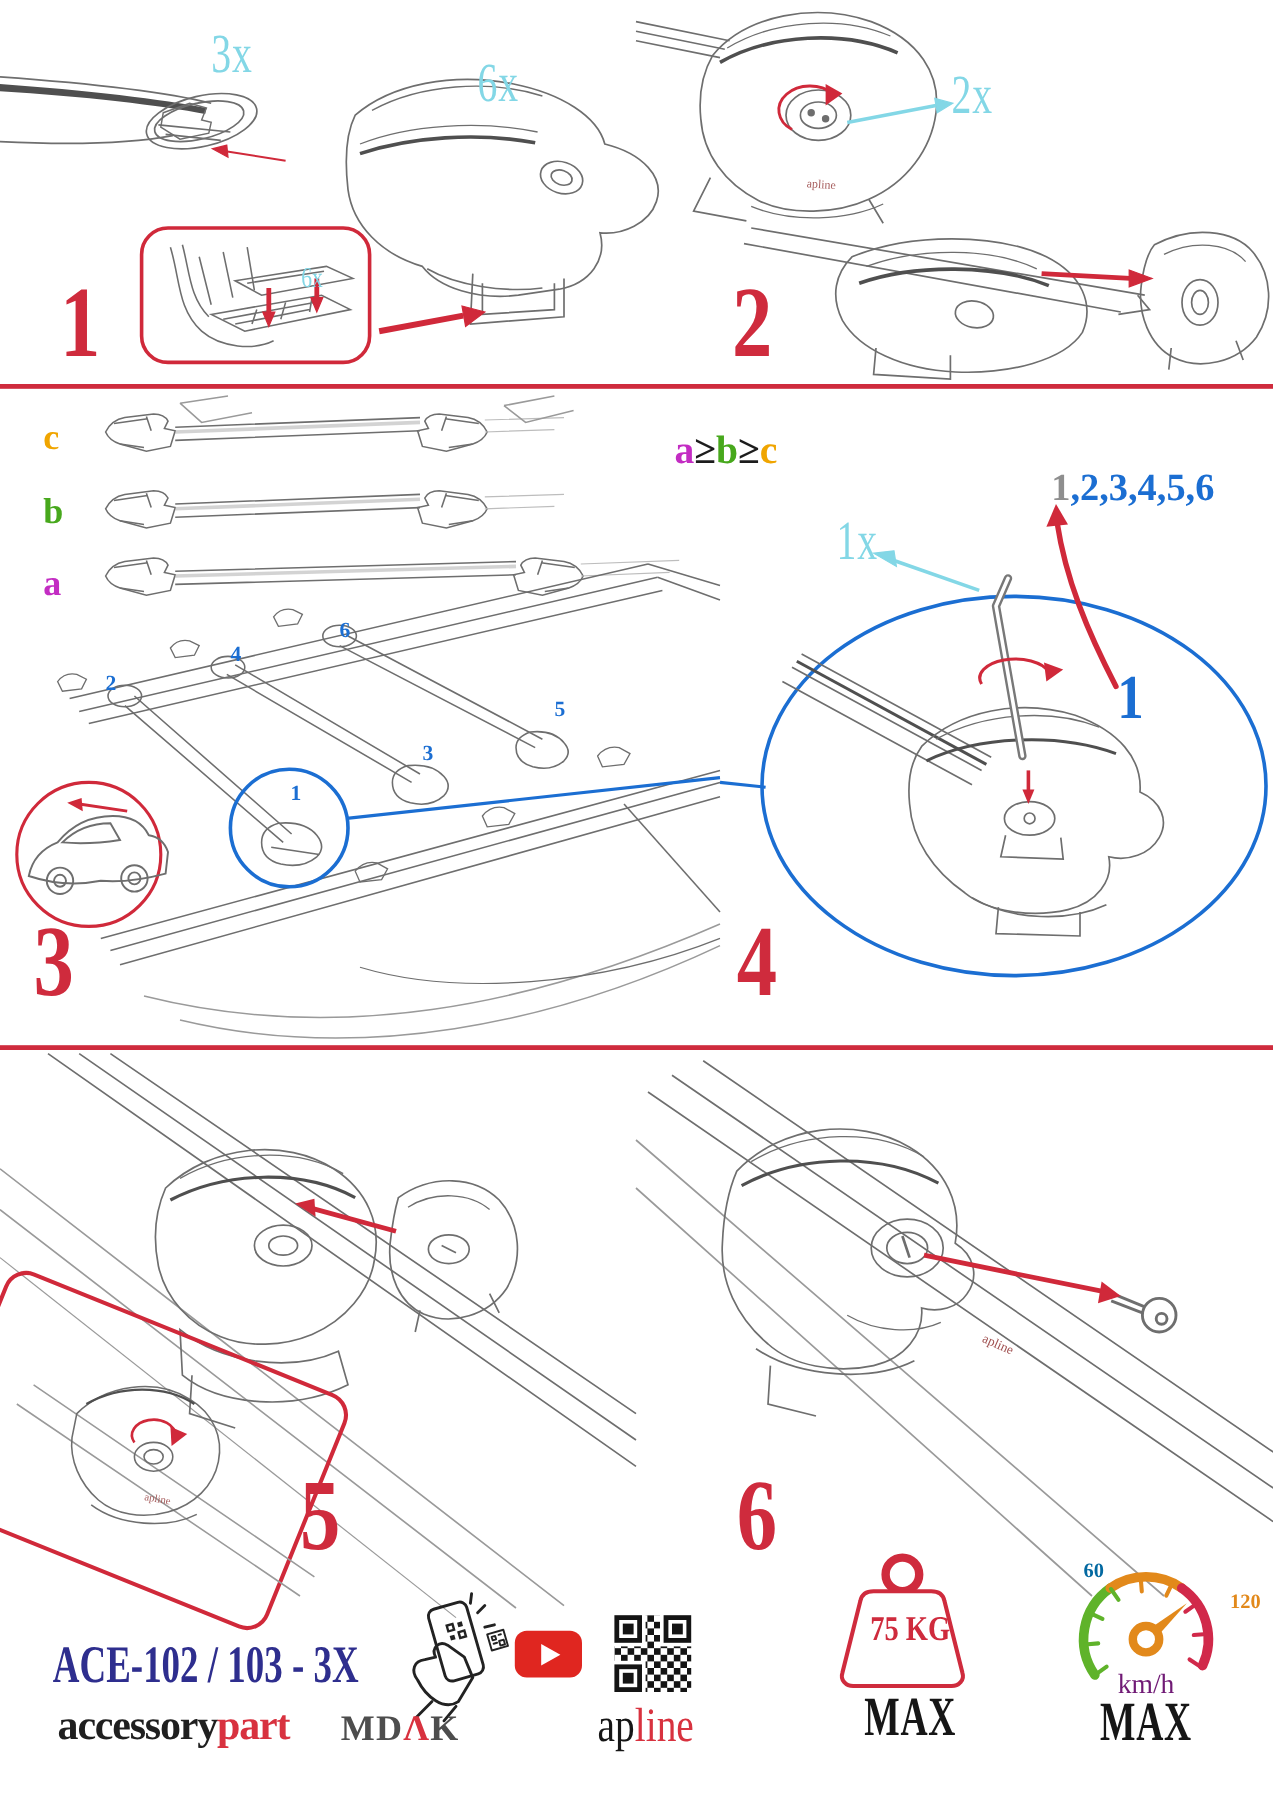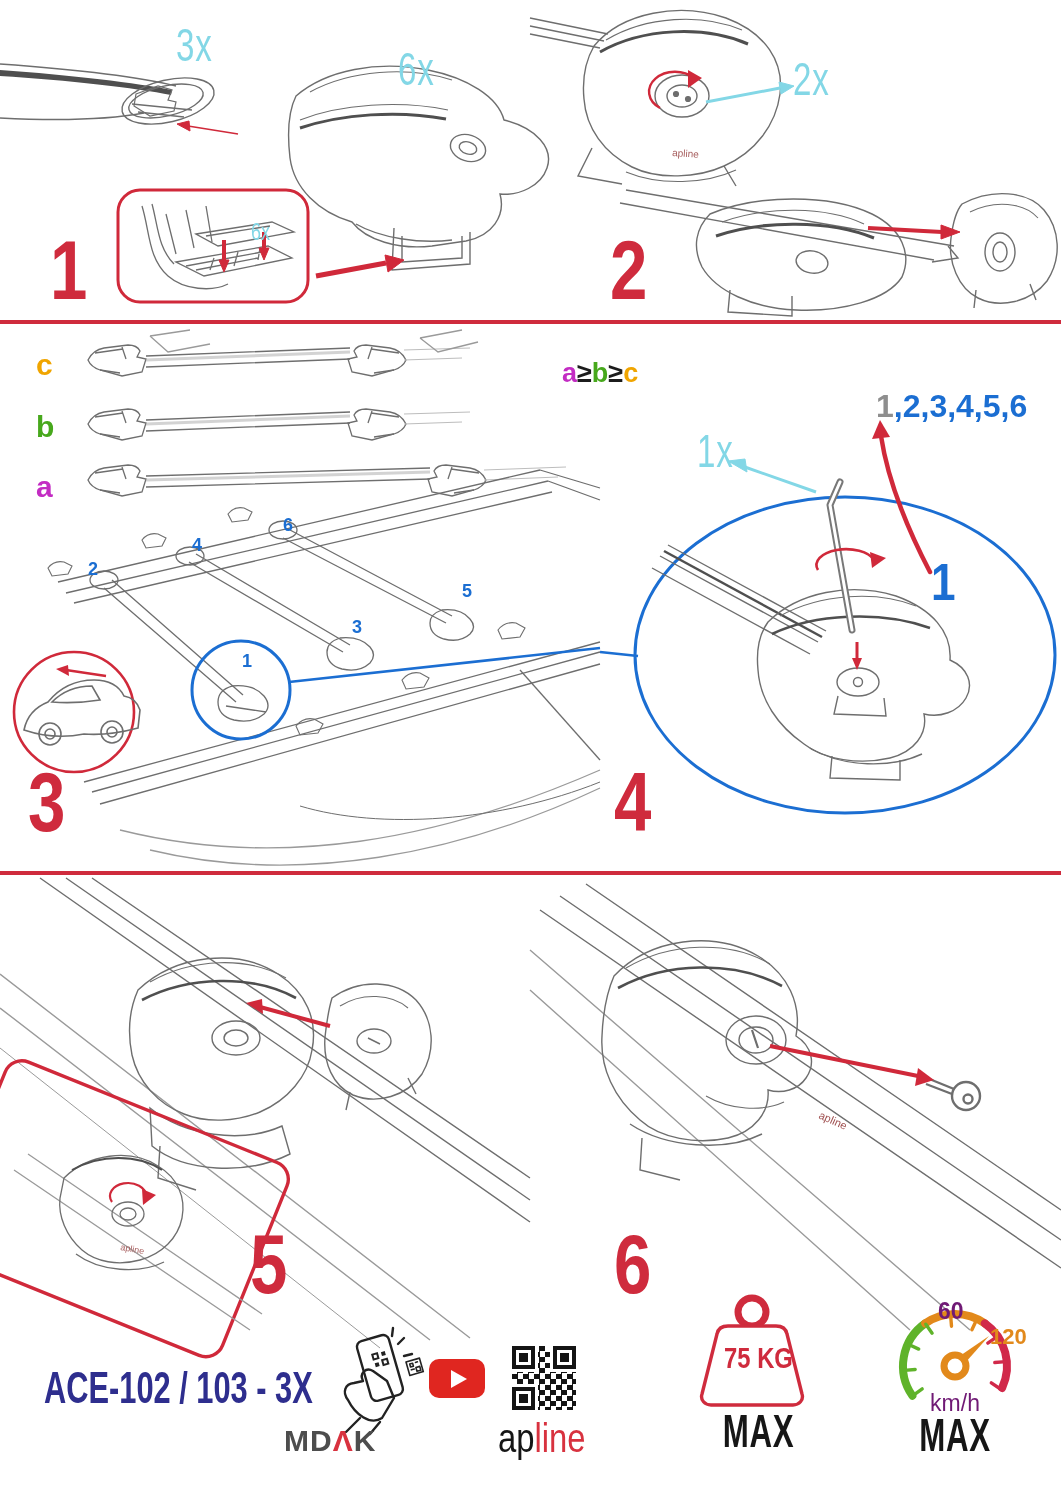--- a/index.html
+++ b/index.html
@@ -1,47 +1,47 @@
 <!DOCTYPE html>
 <html><head>
 <meta charset="utf-8">
 <style>
   html,body{margin:0;padding:0;background:#dcdcdc;}
   .sheet{position:relative;width:1061px;height:1500px;background:#ffffff;overflow:hidden;
-         font-family:Liberation Sans, sans-serif;color:#222;}
+         font-family:Liberation Serif, serif;color:#222;}
   .abs{position:absolute;line-height:1;white-space:nowrap;}
   svg.draw{position:absolute;overflow:visible;}
   .divider{position:absolute;left:0;width:1061px;height:4px;background:#cf2b3d;}
   
   .qty{color:#83d7e6;font-size:46px;font-weight:400;letter-spacing:1px;
        transform:scaleX(.72);transform-origin:0 0;}
   .qty-sm{color:#83d7e6;font-size:24px;font-weight:400;transform:scaleX(.75);transform-origin:0 0;}
   
   .stepnum{color:#cf2b3d;font-size:84px;font-weight:700;transform:scaleX(.8);transform-origin:0 0;}
   
   .letter{font-size:30px;font-weight:700;}
   .lc{color:#f0a500}.lb{color:#47a81c}.la{color:#c32cc3}.lk{color:#1c1c1c}
-  .rule{font-size:27px;font-weight:700;letter-spacing:0;}
+  .rule{font-size:33px;font-weight:700;letter-spacing:0;}
   
   .fnum{color:#1b6ed2;font-size:18px;font-weight:700;}
   .seq{font-size:32px;font-weight:700;color:#1b6ed2;}
   .seq .first{color:#8e8e8e;}
   .bigone{color:#1b6ed2;font-size:52px;font-weight:700;transform:scaleX(.85);transform-origin:0 0;}
   
   .model{color:#2e2e8e;font-size:44px;font-weight:600;transform:scaleX(.70);transform-origin:0 0;}
   .brand{font-size:35px;font-weight:700;letter-spacing:-1px;color:#1f1f1f;}
   .red{color:#d8323f;}
   .mdak{font-size:30px;font-weight:700;color:#4d4d4d;letter-spacing:1px;}
   .ipqi{font-size:33px;font-weight:400;color:#707070;}
   .apline{font-size:40px;font-weight:400;color:#161616;transform:scaleX(.82);transform-origin:0 0;}
   .kg{color:#cf2b3d;font-size:29px;font-weight:700;transform:scaleX(.82);}
   .max{color:#161616;font-size:46px;font-weight:700;letter-spacing:1px;transform:scaleX(.68);}
   .tc{text-align:center;}
-  .g60{color:#701a75;font-size:23px;font-weight:700;margin-left:35px;}
-  .g120{color:#e2891b;font-size:22px;font-weight:700;}
+  .g60{color:#0369a1;font-size:17px;font-weight:700;}
+  .g120{color:#e2891b;font-size:17px;font-weight:700;margin-left:35px;}
   .kmh{color:#701a75;font-size:23px;font-weight:400;}
   
   .qr{position:absolute;width:64px;height:64px;
       background:repeating-conic-gradient(#141414 0% 25%, #ffffff 0% 50%) 0 0 / 11px 11px;}
   .qr .f{position:absolute;width:15px;height:15px;border:4px solid #141414;background:#fff;
          box-shadow:0 0 0 3px #fff;}
   .qr .f::after{content:"";position:absolute;inset:3px;background:#141414;}
   .f.tl{left:0;top:0}.f.tr{right:0;top:0}.f.bl{left:0;bottom:0}
 </style>
 </head>
@@ -313,20 +313,21 @@
       <path d="M396,204 L422,214"></path>
       <circle cx="436" cy="216" r="14"></circle>
       <circle cx="438" cy="219" r="4.5"></circle>
     </g>
     <line x1="240" y1="166" x2="388" y2="196" stroke="#d0293a" stroke-width="4"></line>
     <polygon points="388,188 404,200 385,206" fill="#d0293a"></polygon>
   </svg>
   <div class="abs stepnum" style="left:614px;top:1222px">6</div>
 
   <div class="abs model" style="left:44px;top:1366px">ACE-102 / 103 - 3X</div>
+  <div class="abs brand" style="left:48px;top:1420px"><span>accessory</span><span class="red">part</span></div>
 
   <svg class="draw" style="left:330px;top:1326px" width="100" height="108" viewBox="0 0 100 108">
     <g fill="none" stroke="#222" stroke-width="2.4" stroke-linejoin="round" stroke-linecap="round">
       <rect x="-16" y="-33" width="33" height="62" rx="6" transform="translate(50,44) rotate(-16)"></rect>
       <path d="M18,74 C12,66 15,58 24,57 L33,55 C29,47 36,41 43,45 L57,55 L64,72 L52,92 C40,100 25,88 18,74 Z"></path>
       <path d="M30,92 L16,106 M50,96 L40,108"></path>
       <path d="M68,18 L74,12 M74,30 L82,28 M62,10 L63,2"></path>
       <g transform="translate(76,36) rotate(-16)" stroke-width="1.6">
         <rect x="0" y="0" width="14" height="14"></rect>
         <path d="M3,3 h3 v3 h-3 z M9,3 h2 M3,9 h3 M8,8 h4 v4 h-4 z"></path>

